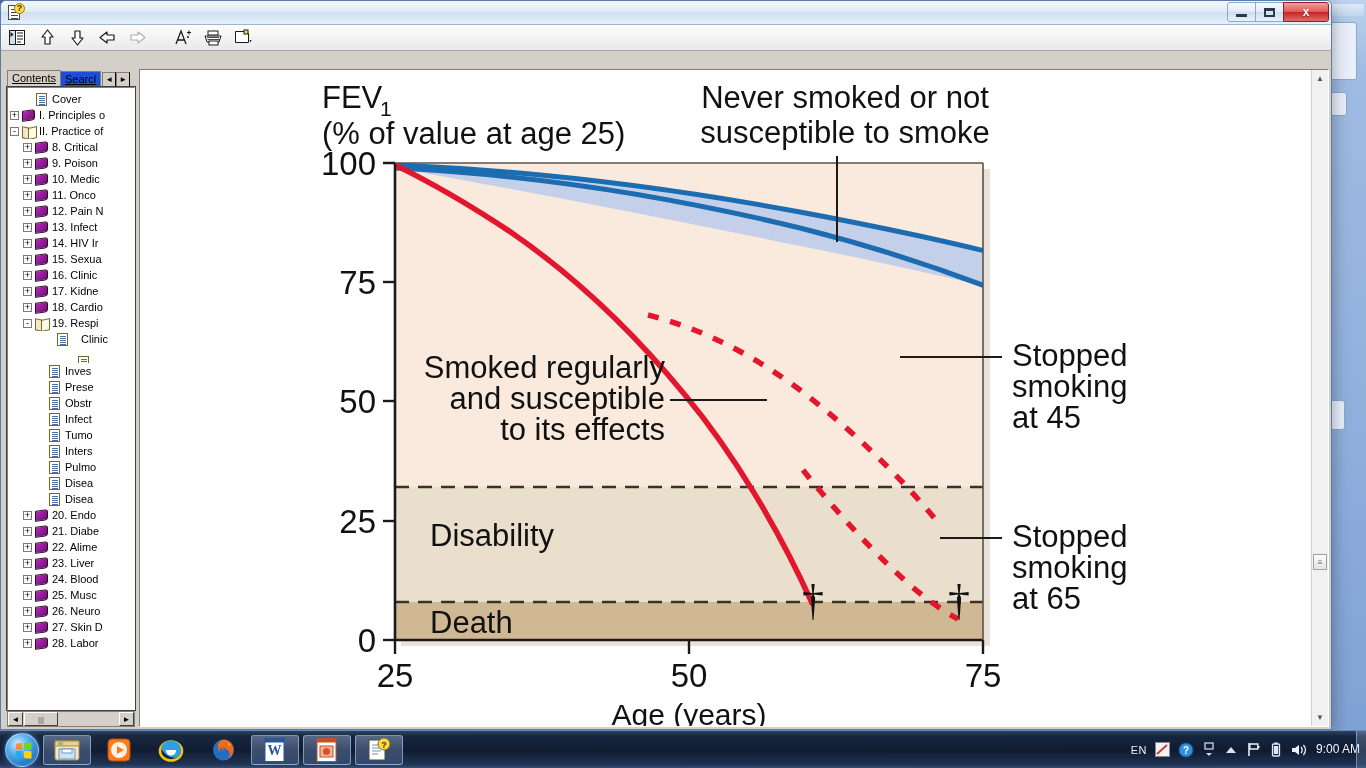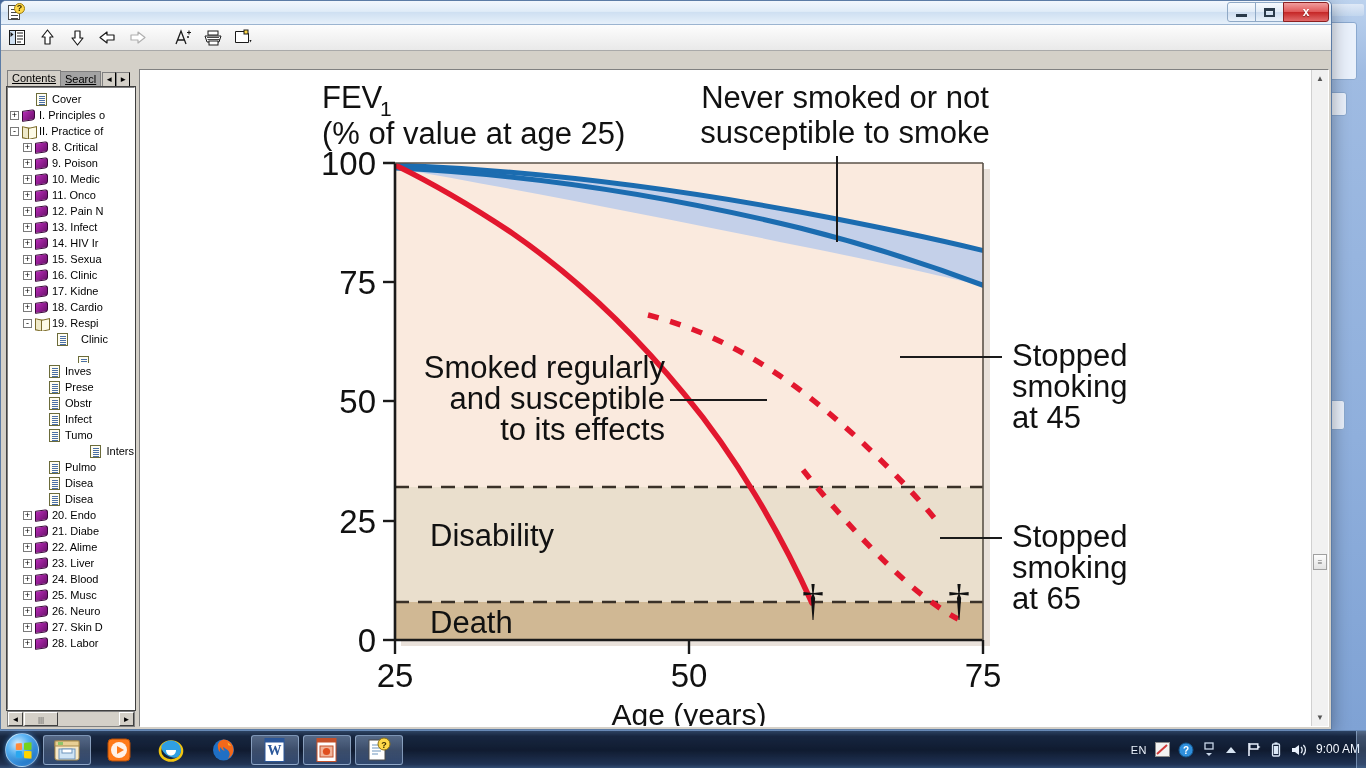--- a/index.html
+++ b/index.html
@@ -123,21 +123,21 @@
   
   #nav-pane {
     width: 136px; flex: 0 0 136px;
     background: #d4d0c8;
     display: flex; flex-direction: column;
     padding: 18px 2px 0 6px;
   }
   #nav-tabs { display:flex; align-items:flex-end; height:18px; }
   .nav-tab {
     font-size: 11px; color:#000; padding: 1px 4px 2px 4px;
-    background:#a3a3a3; border:1px solid #808080; border-bottom:none;
+    background:#1d4ed8; border:1px solid #808080; border-bottom:none;
     margin-right:-1px; white-space:nowrap;
   }
   .nav-tab.active { background:#d4d0c8; padding-bottom:3px; }
   .nav-tab u { text-decoration: underline; }
   .tab-arrows { display:flex; margin-left:2px; }
   .tab-arrow {
     width:14px; height:15px; background:#d4d0c8; border:1px solid #808080;
     border-right-color:#000; border-bottom-color:#000;
     display:flex; align-items:center; justify-content:center;
     font-size:8px; color:#000;
@@ -528,21 +528,21 @@
             </div>
             <span>Infect</span>
           </div>
           <div class="tree-row" style="padding-left: 26px;">
             <div class="tree-toggle blank"></div>
             <div class="tree-ico">
               <div class="ico-page"></div>
             </div>
             <span>Tumo</span>
           </div>
-          <div class="tree-row" style="padding-left: 26px; justify-content: flex-end;">
+          <div class="tree-row" style="padding-left: 26px;">
             <div class="tree-toggle blank"></div>
             <div class="tree-ico">
               <div class="ico-page"></div>
             </div>
             <span>Inters</span>
           </div>
           <div class="tree-row" style="padding-left: 26px; text-align: right;">
             <div class="tree-toggle blank"></div>
             <div class="tree-ico">
               <div class="ico-page"></div>

